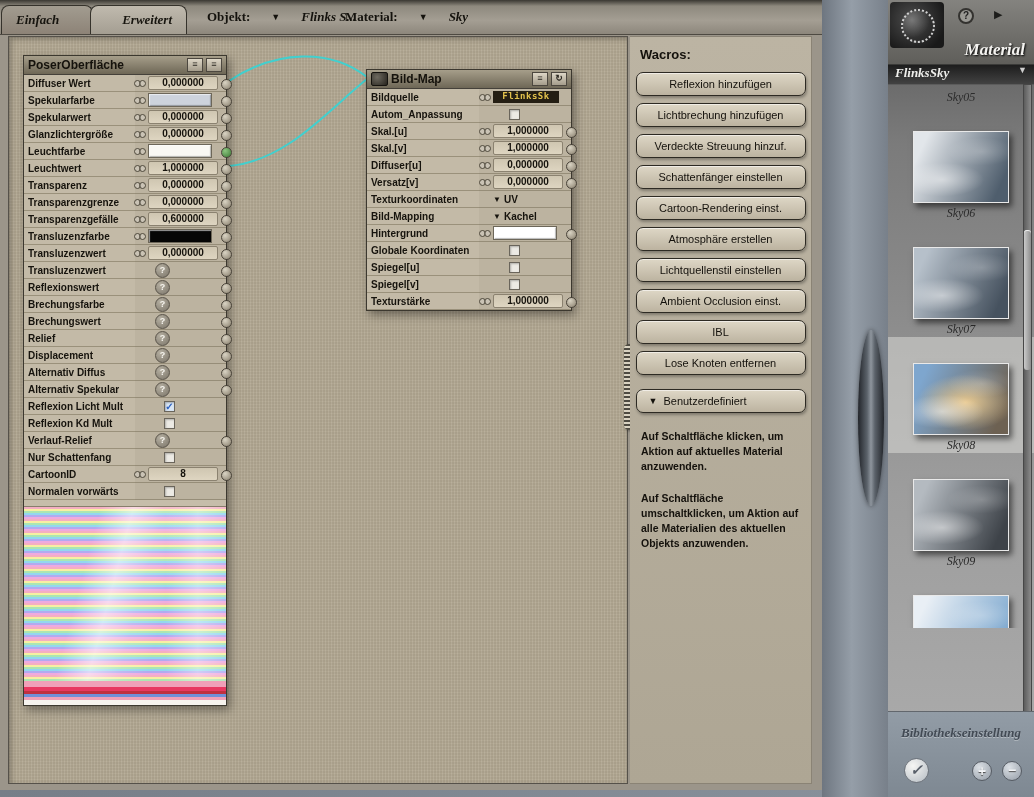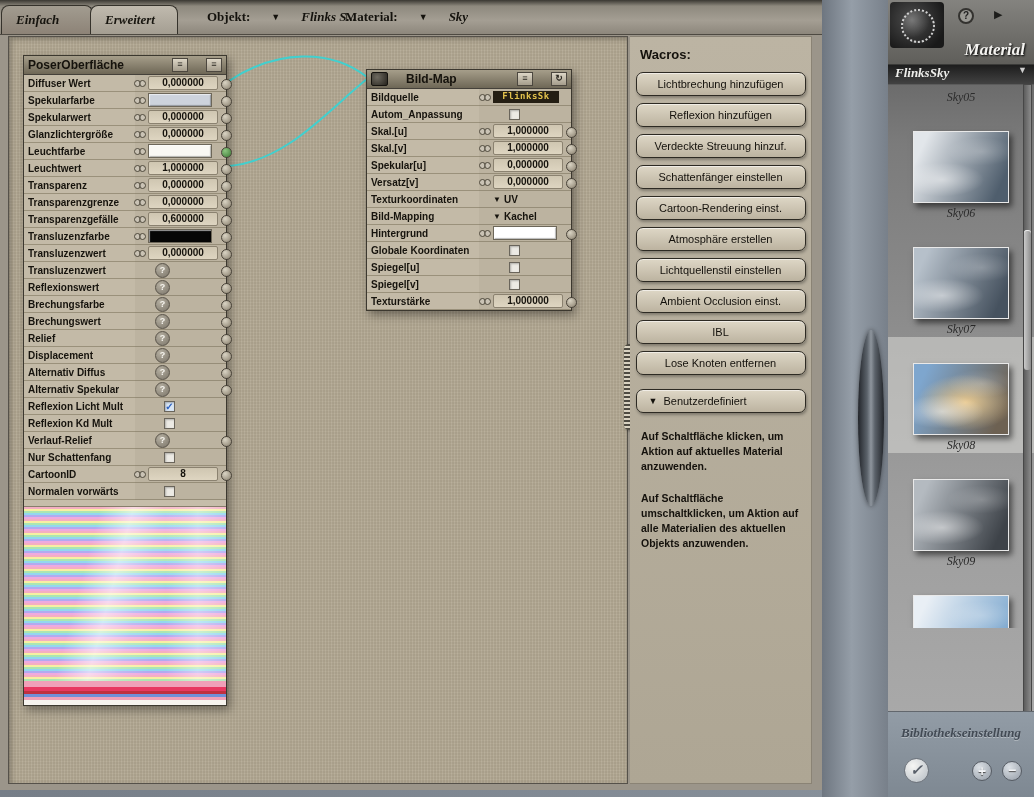--- a/index.html
+++ b/index.html
@@ -8,42 +8,42 @@
        font-family:"Liberation Sans",sans-serif;-webkit-font-smoothing:antialiased;}
 
   
   .topbar{position:absolute;left:0;top:0;width:822px;height:34px;
     background:linear-gradient(180deg,#3a3832 0,#8e897e 18%,#a49e93 60%,#8d877c 100%);
     border-bottom:1px solid #4e4a42;z-index:5;}
   .tab{position:absolute;top:5px;height:29px;box-sizing:border-box;
     border:1px solid #35322b;border-bottom:none;border-radius:8px 8px 0 0;
     font:italic bold 13px "Liberation Serif",serif;color:#17150f;padding:6px 14px 0;}
   .tab.inactive{left:1px;width:92px;background:linear-gradient(180deg,#a29c90,#8d8377);z-index:1;}
-  .tab.active{left:90px;width:88px;background:linear-gradient(180deg,#c0baae,#a49e92);z-index:2;}
+  .tab.active{left:90px;width:97px;background:linear-gradient(180deg,#c0baae,#a49e92);z-index:2;text-align:right;}
   .selgroup{position:absolute;top:9px;display:flex;align-items:center;gap:21px;}
   .selgroup .slabel{font:bold 13px "Liberation Serif",serif;color:#14120d;}
   .selgroup .tri{font-size:9px;color:#14120d;}
   .selgroup .sval{font:italic bold 13px "Liberation Serif",serif;color:#14120d;}
   #obj-group{left:207px;} #mat-group{left:345px;}
 
   
   .workspace{position:absolute;left:0;top:34px;width:822px;height:756px;background:#9b958a;}
   .canvas{position:absolute;left:8px;top:2px;width:620px;height:748px;
     border:1px solid #55514a;box-sizing:border-box;
     background-color:#b2a892;
     background-image:
       repeating-linear-gradient(90deg,rgba(80,70,50,.06) 0 1px,rgba(255,255,255,.05) 1px 2px,rgba(0,0,0,.03) 2px 3px),
       repeating-linear-gradient(0deg,rgba(255,255,255,.04) 0 1px,rgba(0,0,0,.025) 1px 3px);
     box-shadow:inset 2px 2px 5px rgba(0,0,0,.28);}
   .wires{position:absolute;left:0;top:0;pointer-events:none;}
 
   
   .node{position:absolute;background:#c6bdaa;border:1px solid #3c382f;
     box-shadow:3px 4px 9px rgba(0,0,0,.38);}
-  .node-title{height:18px;display:flex;align-items:center;padding:0 4px;gap:18px;
+  .node-title{height:18px;display:flex;align-items:center;padding:0 4px;gap:3px;
     background:linear-gradient(180deg,#a69e8a,#6e6756);border-bottom:1px solid #45413a;}
   .node-title .t{flex:1;font:bold 12px "Liberation Sans",sans-serif;color:#15120c;}
   .ticon{width:14px;height:12px;flex:none;border:1px solid #4c473f;
     background:linear-gradient(180deg,#ddd6c6,#a59d8c);
     font:bold 9px/11px "Liberation Sans",sans-serif;text-align:center;color:#2a2720;}
   .nicon{width:15px;height:12px;flex:none;border:1px solid #15130f;border-radius:2px;
     background:radial-gradient(circle at 35% 35%,#6e6a60,#26231d);}
   #surface-node{left:14px;top:18px;width:202px;}
   #imap-node{left:357px;top:32px;width:204px;}
 
@@ -413,21 +413,21 @@
           </div>
           <div class="nrow">
             <span class="nlabel">Skal.[v]</span>
             <span class="nctrl">
               <span class="chain"></span>
               <span class="vfield">1,000000</span>
             </span>
             <span class="plug"></span>
           </div>
           <div class="nrow">
-            <span class="nlabel">Spekular[u]</span>
+            <span class="nlabel">Diffuser[u]</span>
             <span class="nctrl">
               <span class="chain"></span>
               <span class="vfield">0,000000</span>
             </span>
             <span class="plug"></span>
           </div>
           <div class="nrow">
             <span class="nlabel">Versatz[v]</span>
             <span class="nctrl">
               <span class="chain"></span>
@@ -489,22 +489,22 @@
           </div>
         </div>
     </div>
   </div>
 
   <div class="spring"></div>
 
   <div class="wacros">
     <div class="wtitle">Wacros:</div>
     <div id="wacros-btns">
+        <div class="wbtn">Reflexion hinzufügen</div>
         <div class="wbtn">Lichtbrechung hinzufügen</div>
-        <div class="wbtn">Reflexion hinzufügen</div>
         <div class="wbtn">Verdeckte Streuung hinzuf.</div>
         <div class="wbtn">Schattenfänger einstellen</div>
         <div class="wbtn">Cartoon-Rendering einst.</div>
         <div class="wbtn">Atmosphäre erstellen</div>
         <div class="wbtn">Lichtquellenstil einstellen</div>
         <div class="wbtn">Ambient Occlusion einst.</div>
         <div class="wbtn">IBL</div>
         <div class="wbtn">Lose Knoten entfernen</div>
       </div>
     <div class="wbtn custom">

